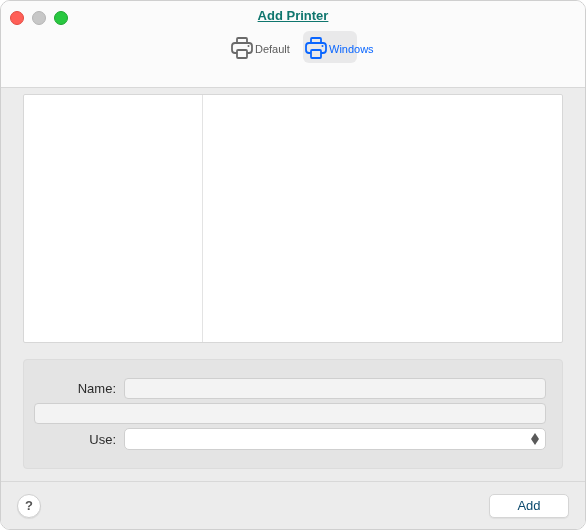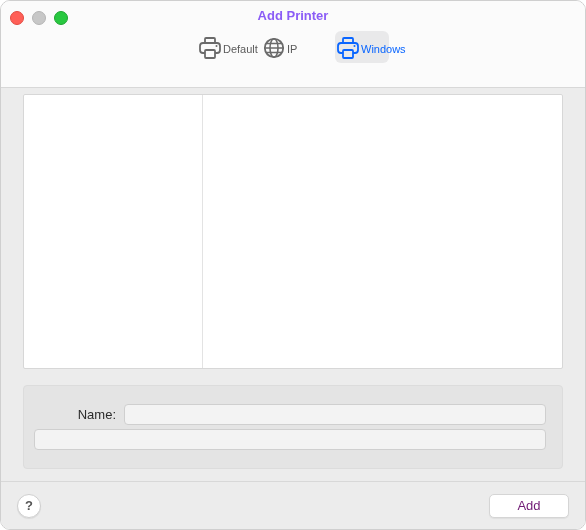--- a/index.html
+++ b/index.html
@@ -44,21 +44,22 @@
     height: 12px;
     border-radius: 50%;
   }
   .dot-close    { background: #ff5f57; border: 0.5px solid #e24b41; }
   .dot-minimize { background: #c7c7c7; border: 0.5px solid #b5b5b5; }
   .dot-zoom     { background: #28c840; border: 0.5px solid #1fa532; }
 
   .title {
     font-weight: 700;
     font-size: 13px;
-    color: #8b5cf6;
+    color: #0f766e;
+    text-decoration: underline;
   }
 
   
   .toolbar {
     height: 56px;
     background: #fbfbfb;
     border-bottom: 1px solid #d8d8d8;
     box-shadow: 0 1px 0 rgba(0,0,0,0.03);
     display: flex;
     justify-content: center;
@@ -213,21 +214,21 @@
     min-width: 78px;
     height: 22px;
     border-radius: 5px;
     background: #ffffff;
     border: 1px solid #d5d5d5;
     box-shadow: 0 1px 1px rgba(0,0,0,0.06);
     display: flex;
     align-items: center;
     justify-content: center;
     font-size: 13px;
-    color: #701a75; 
+    color: #0c4a6e; 
   }
 </style>
 </head>
 <body>
 
 <div class="window">
 
   <div class="titlebar">
     <div class="traffic-lights">
       <div class="dot dot-close"></div>
@@ -245,32 +246,20 @@
           <svg width="26" height="24" viewBox="0 0 26 24" fill="none">
             <rect x="8" y="2" width="10" height="5" rx="1" stroke="#6a6a6a" stroke-width="1.8"></rect>
             <rect x="3" y="7" width="20" height="10" rx="3" stroke="#6a6a6a" stroke-width="1.8"></rect>
             <rect x="8" y="14" width="10" height="8" rx="1" stroke="#6a6a6a" stroke-width="1.8" fill="#fbfbfb"></rect>
             <circle cx="19.5" cy="10" r="1" fill="#6a6a6a"></circle>
           </svg>
         </span>
         <span class="lbl">Default</span>
       </div>
 
-      <div class="toolbar-item">
-        <span class="icon">
-          <svg width="24" height="24" viewBox="0 0 24 24" fill="none">
-            <circle cx="12" cy="12" r="9.2" stroke="#6a6a6a" stroke-width="1.8"></circle>
-            <ellipse cx="12" cy="12" rx="4" ry="9.2" stroke="#6a6a6a" stroke-width="1.6"></ellipse>
-            <path d="M3 12h18" stroke="#6a6a6a" stroke-width="1.6"></path>
-            <path d="M4.2 7.5h15.6" stroke="#6a6a6a" stroke-width="1.4"></path>
-            <path d="M4.2 16.5h15.6" stroke="#6a6a6a" stroke-width="1.4"></path>
-          </svg>
-        </span>
-        <span class="lbl">IP</span>
-      </div>
 
       <div class="toolbar-item selected">
         <span class="icon">
           <svg width="26" height="24" viewBox="0 0 26 24" fill="none">
             <rect x="8" y="2" width="10" height="5" rx="1" stroke="#0a66ff" stroke-width="1.8"></rect>
             <rect x="3" y="7" width="20" height="10" rx="3" stroke="#0a66ff" stroke-width="1.8"></rect>
             <rect x="8" y="14" width="10" height="8" rx="1" stroke="#0a66ff" stroke-width="1.8" fill="#e9e9ea"></rect>
             <circle cx="19.5" cy="10" r="1" fill="#0a66ff"></circle>
           </svg>
         </span>
@@ -291,20 +280,36 @@
 
       <div class="form-row">
         <div class="form-label">Name:</div>
         <input class="text-input" type="text" value="" style="">
       </div>
 
       <div class="form-row">
         <input class="text-input" type="text" value="" style="">
       </div>
 
+      <div class="form-row">
+        <div class="form-label">Use:</div>
+        <div class="select-wrap">
+          <div class="select-field">
+            <span></span>
+          </div>
+          <span class="select-arrows">
+            <svg width="8" height="6" viewBox="0 0 8 6">
+                <path d="M4 0 L8 6 H0 Z" fill="#5a5a5a"></path>
+              </svg>
+            <svg width="8" height="6" viewBox="0 0 8 6">
+                <path d="M4 6 L0 0 H8 Z" fill="#5a5a5a"></path>
+              </svg>
+          </span>
+        </div>
+      </div>
 
     </div>
   </div>
 
   <div class="footer">
     <div class="help-btn">
       <span>?</span>
     </div>
     <div class="footer-spacer"></div>
     <div class="add-btn">

